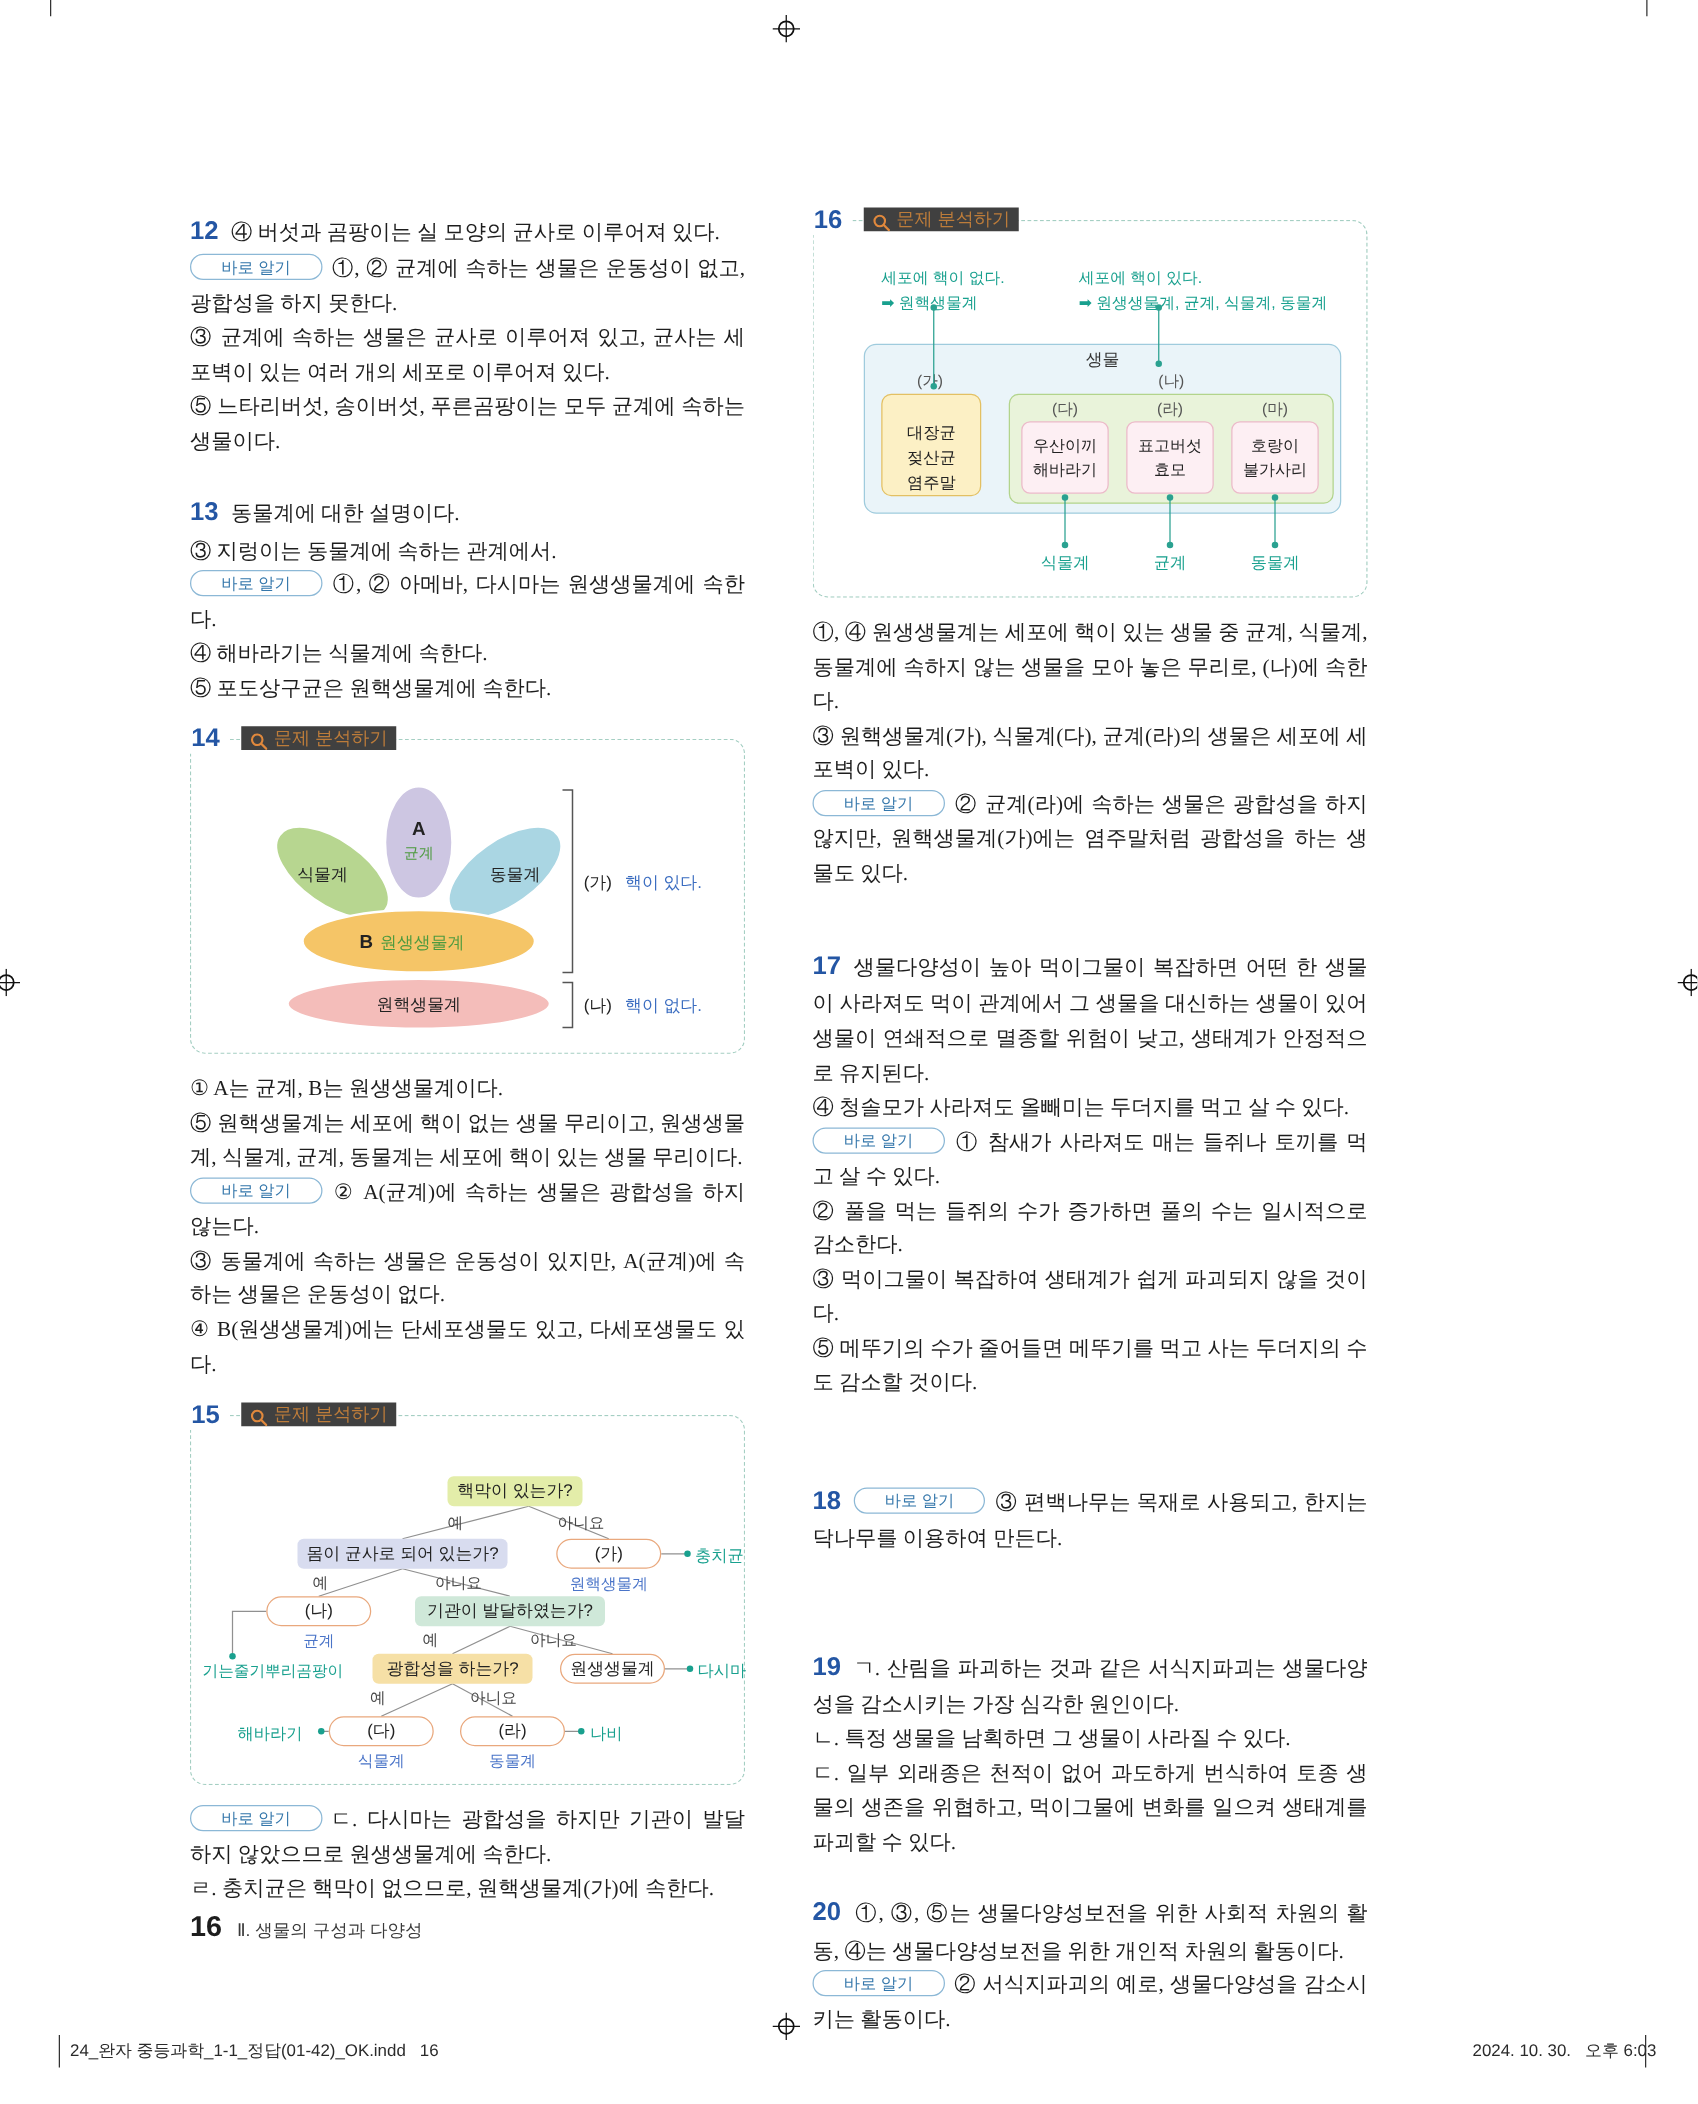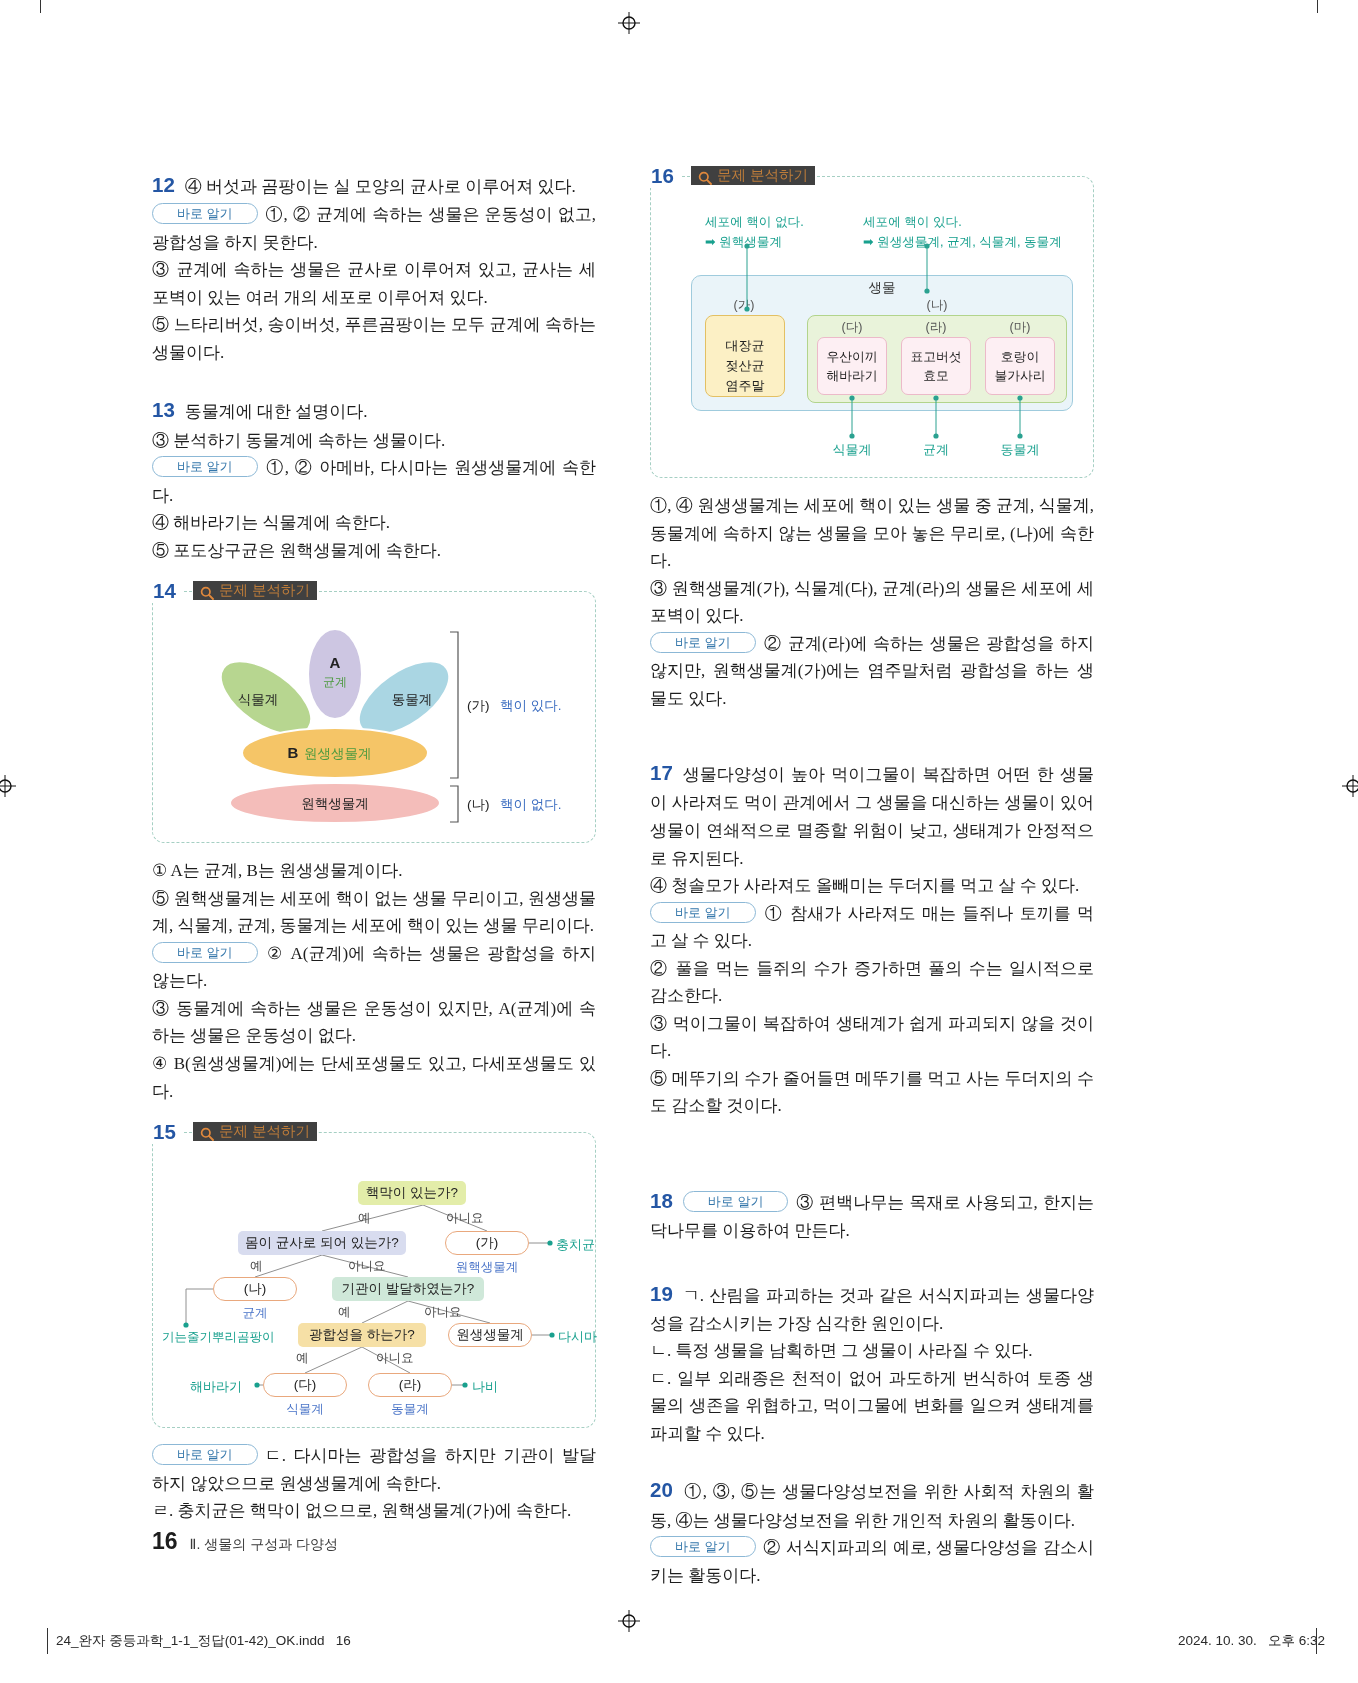--- a/index.html
+++ b/index.html
@@ -115,21 +115,21 @@
 
     <section class="q">
       <p><span class="qnum">12</span><span>④ 버섯과 곰팡이는 실 모양의 균사로 이루어져 있다.</span></p>
       <p><span class="baro">바로 알기</span><span>①, ② 균계에 속하는 생물은 운동성이 없고, 광합성을 하지 못한다.</span></p>
       <p><span>③ 균계에 속하는 생물은 균사로 이루어져 있고, 균사는 세포벽이 있는 여러 개의 세포로 이루어져 있다.</span></p>
       <p><span>⑤ 느타리버섯, 송이버섯, 푸른곰팡이는 모두 균계에 속하는 생물이다.</span></p>
     </section>
 
     <section class="q">
       <p><span class="qnum">13</span><span>동물계에 대한 설명이다.</span></p>
-      <p><span>③ 분석하기 동물계에 속하는 생물이다.</span></p>
+      <p><span>③ 지렁이는 동물계에 속하는 관계에서.</span></p>
       <p><span class="baro">바로 알기</span><span>①, ② 아메바, 다시마는 원생생물계에 속한다.</span></p>
       <p><span>④ 해바라기는 식물계에 속한다.</span></p>
       <p><span>⑤ 포도상구균은 원핵생물계에 속한다.</span></p>
     </section>
 
     <section class="q">
       <div class="abox">
         <span class="qnum qnum-box">14</span>
         <span class="abox-label">
           <svg width="14" height="14" viewBox="0 0 14 14">
@@ -314,36 +314,36 @@
 
     <section class="q" style="margin-top:44px;margin-bottom:64px">
       <p><span class="qnum">17</span><span>생물다양성이 높아 먹이그물이 복잡하면 어떤 한 생물이 사라져도 먹이 관계에서 그 생물을 대신하는 생물이 있어 생물이 연쇄적으로 멸종할 위험이 낮고, 생태계가 안정적으로 유지된다.</span></p>
       <p><span>④ 청솔모가 사라져도 올빼미는 두더지를 먹고 살 수 있다.</span></p>
       <p><span class="baro">바로 알기</span><span>① 참새가 사라져도 매는 들쥐나 토끼를 먹고 살 수 있다.</span></p>
       <p><span>② 풀을 먹는 들쥐의 수가 증가하면 풀의 수는 일시적으로 감소한다.</span></p>
       <p><span>③ 먹이그물이 복잡하여 생태계가 쉽게 파괴되지 않을 것이다.</span></p>
       <p><span>⑤ 메뚜기의 수가 줄어들면 메뚜기를 먹고 사는 두더지의 수도 감소할 것이다.</span></p>
     </section>
 
-    <section class="q" style="margin-bottom:32px">
+    <section class="q" style="margin-bottom:72px">
       <p><span class="qnum">18</span><span class="baro">바로 알기</span><span>③ 편백나무는 목재로 사용되고, 한지는 닥나무를 이용하여 만든다.</span></p>
     </section>
 
     <section class="q" style="margin-bottom:26px">
       <p><span class="qnum">19</span><span>ㄱ. 산림을 파괴하는 것과 같은 서식지파괴는 생물다양성을 감소시키는 가장 심각한 원인이다.</span></p>
       <p><span>ㄴ. 특정 생물을 남획하면 그 생물이 사라질 수 있다.</span></p>
       <p><span>ㄷ. 일부 외래종은 천적이 없어 과도하게 번식하여 토종 생물의 생존을 위협하고, 먹이그물에 변화를 일으켜 생태계를 파괴할 수 있다.</span></p>
     </section>
 
     <section class="q">
       <p><span class="qnum">20</span><span>①, ③, ⑤는 생물다양성보전을 위한 사회적 차원의 활동, ④는 생물다양성보전을 위한 개인적 차원의 활동이다.</span></p>
       <p><span class="baro">바로 알기</span><span>② 서식지파괴의 예로, 생물다양성을 감소시키는 활동이다.</span></p>
     </section>
 
   </div>
 
   <div class="page-footer">
     <span class="pageno">16</span><span class="section">Ⅱ. 생물의 구성과 다양성</span>
   </div>
   <div class="print-line print-left">24_완자 중등과학_1-1_정답(01-42)_OK.indd   16</div>
-  <div class="print-line print-right">2024. 10. 30.   오후 6:32</div>
+  <div class="print-line print-right">2024. 10. 30.   오후 6:03</div>
 
 </div>
 
 </body></html>

